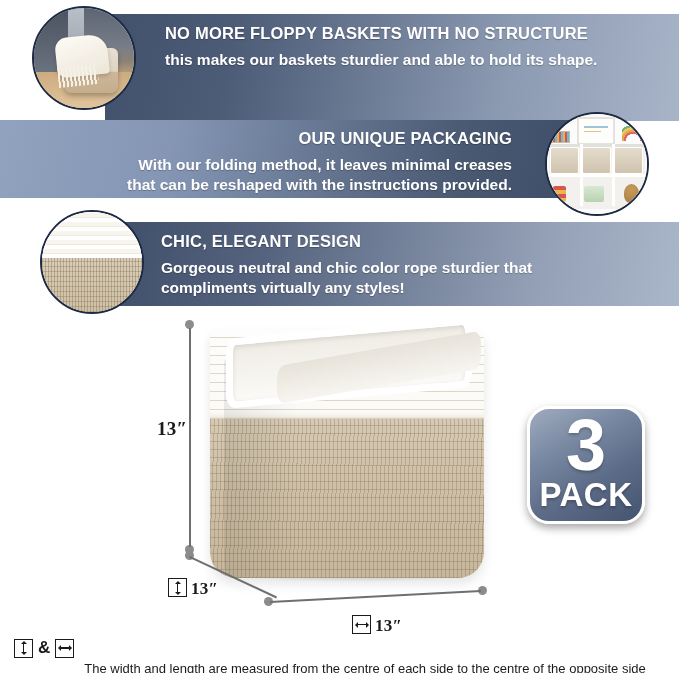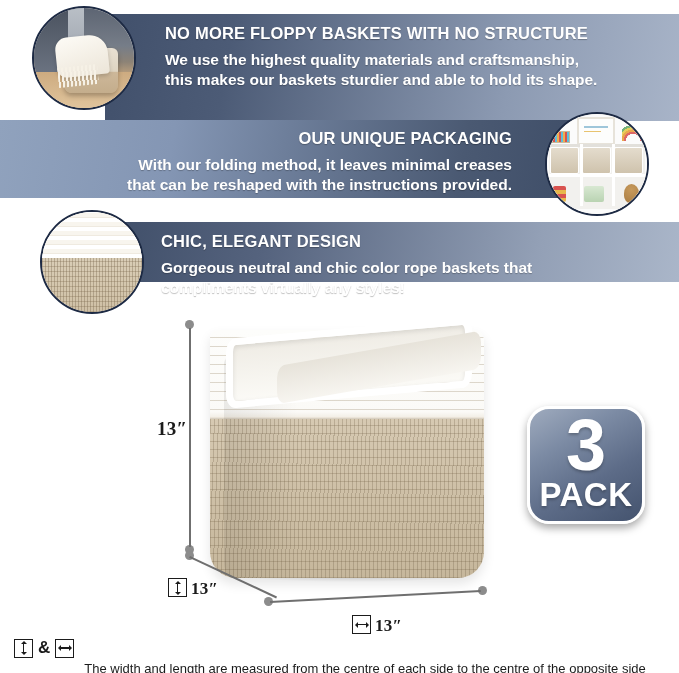--- a/index.html
+++ b/index.html
@@ -23,21 +23,21 @@
     background:linear-gradient(100deg,#41506b 0%,#4c5b76 22%,#8c9ab2 70%,#a8b4c8 100%);
     padding:9px 10px 0 60px;
   }
   .banner-2{
     left:0px;top:120px;width:574px;height:78px;
     background:linear-gradient(100deg,#90a2bd 0%,#8496b4 30%,#4a5972 80%,#3f4e68 100%);
     padding:8px 62px 0 10px;
     text-align:right;
   }
   .banner-3{
-    left:105px;top:222px;width:574px;height:60px;
+    left:105px;top:222px;width:574px;height:84px;
     background:linear-gradient(100deg,#41506b 0%,#546party 1%,#55637e 30%,#93a0b6 75%,#a9b5c8 100%);
     padding:9px 10px 0 56px;
   }
   .banner-3{
     background:linear-gradient(100deg,#3f4e68 0%,#55637e 28%,#93a0b6 75%,#aab6c9 100%);
   }
 
   .banner-head{
     font-size:16.5px;
     font-weight:bold;
@@ -251,21 +251,20 @@
     color:#1b1b1b;
     font-weight:normal;
     margin-top:24px;
   }
 </style>
 </head>
 <body>
 
 <div class="banner banner-1">
   <p class="banner-head">NO MORE FLOPPY BASKETS WITH NO STRUCTURE</p>
-  <p class="banner-body">We use the highest quality materials and craftsmanship,</p>
   <p class="banner-body">this makes our baskets sturdier and able to hold its shape.</p>
 </div>
 <div class="circle circle-1">
   <div class="ph1-wall"></div>
   <div class="ph1-door"></div>
   <div class="ph1-doorlight"></div>
   <div class="ph1-floor"></div>
   <div class="ph1-basket"></div>
   <div class="ph1-throw"></div>
   <div class="ph1-fringe"></div>
@@ -291,21 +290,21 @@
   <div class="ph2-div"></div>
   <div class="ph2-vdiv v1"></div>
   <div class="ph2-vdiv v2"></div>
   <div class="ph2-toy"></div>
   <div class="ph2-books"></div>
   <div class="ph2-bear"></div>
 </div>
 
 <div class="banner banner-3">
   <p class="banner-head">CHIC, ELEGANT DESIGN</p>
-  <p class="banner-body">Gorgeous neutral and chic color rope baskets that</p>
+  <p class="banner-body">Gorgeous neutral and chic color rope sturdier that</p>
   <p class="banner-body">compliments virtually any styles!</p>
 </div>
 <div class="circle circle-3">
   <div class="ph3-top"></div>
   <div class="ph3-bot"></div>
 </div>
 
 <div class="product">
   <div class="bk-shadow"></div>
   <div class="bk-body">

